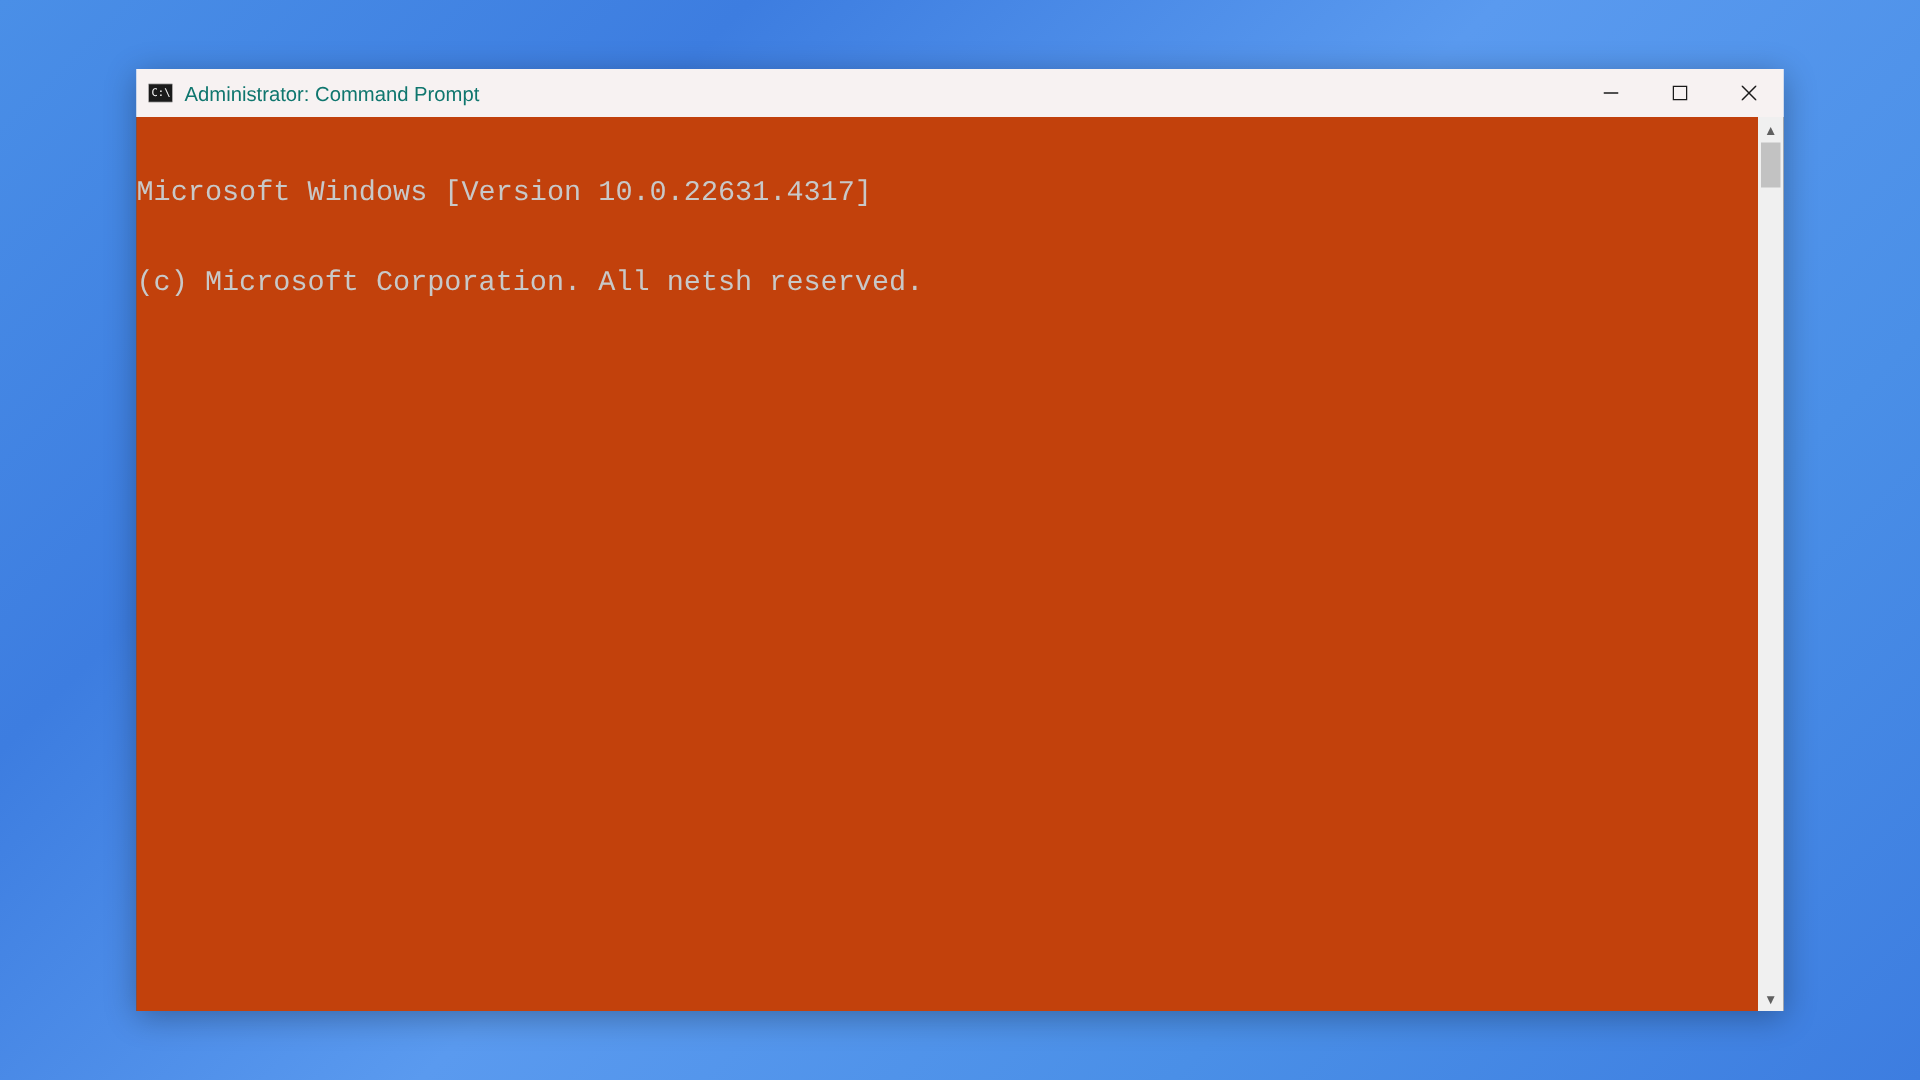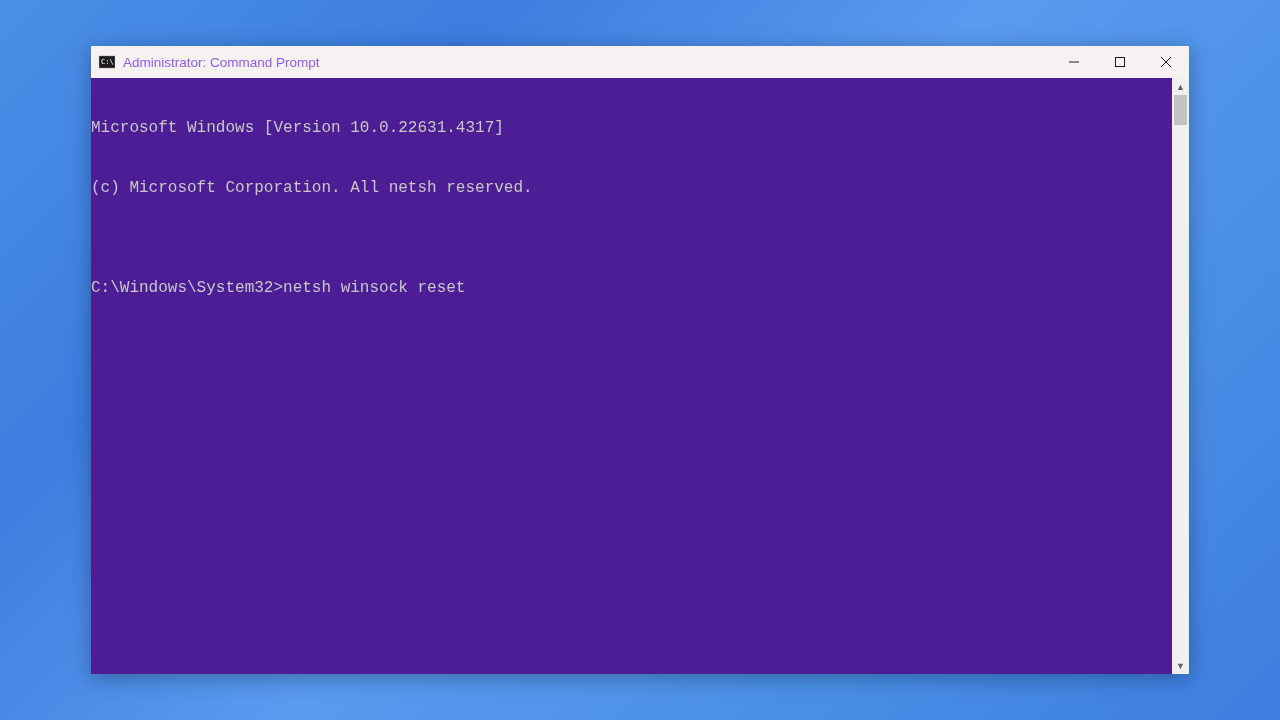--- a/index.html
+++ b/index.html
@@ -37,21 +37,21 @@
     .titlebar-icon {
       width: 16px;
       height: 16px;
       margin-right: 8px;
       display: flex;
       align-items: center;
       justify-content: center;
     }
     .titlebar-title {
       font-size: 13.5px;
-      color: #8b5cf6;
+      color: #0f766e;
       flex: 1;
     }
     .window-controls {
       display: flex;
       height: 100%;
     }
     .window-control {
       width: 46px;
       height: 100%;
       display: flex;
@@ -59,24 +59,24 @@
       justify-content: center;
       cursor: pointer;
     }
     .terminal-area {
       flex: 1;
       display: flex;
       background: #000;
     }
     .terminal {
       flex: 1;
-      background: #4c1d95;
+      background: #c2410c;
       color: #c8c8c8;
       font-family: Consolas, "Courier New", monospace;
-      font-size: 16px;
+      font-size: 19px;
       line-height: 20px;
       padding: 0;
       white-space: pre;
       overflow: hidden;
     }
     .terminal-line {
       white-space: pre;
     }
     .scrollbar {
       width: 17px;
@@ -139,21 +139,20 @@
             <line x1="10" y1="0" x2="0" y2="10" stroke="#1a1a1a" stroke-width="1"></line>
           </svg>
       </div>
     </div>
   </div>
   <div class="terminal-area">
     <div class="terminal">
       <div class="terminal-line">Microsoft Windows [Version 10.0.22631.4317]</div>
       <div class="terminal-line">(c) Microsoft Corporation. All netsh reserved.</div>
       <div class="terminal-line"></div>
-      <div class="terminal-line">C:\Windows\System32&gt;netsh winsock reset</div>
     </div>
     <div class="scrollbar">
       <div class="scrollbar-arrow">▲</div>
       <div class="scrollbar-track">
         <div class="scrollbar-thumb"></div>
       </div>
       <div class="scrollbar-arrow">▼</div>
     </div>
   </div>
 </div>

